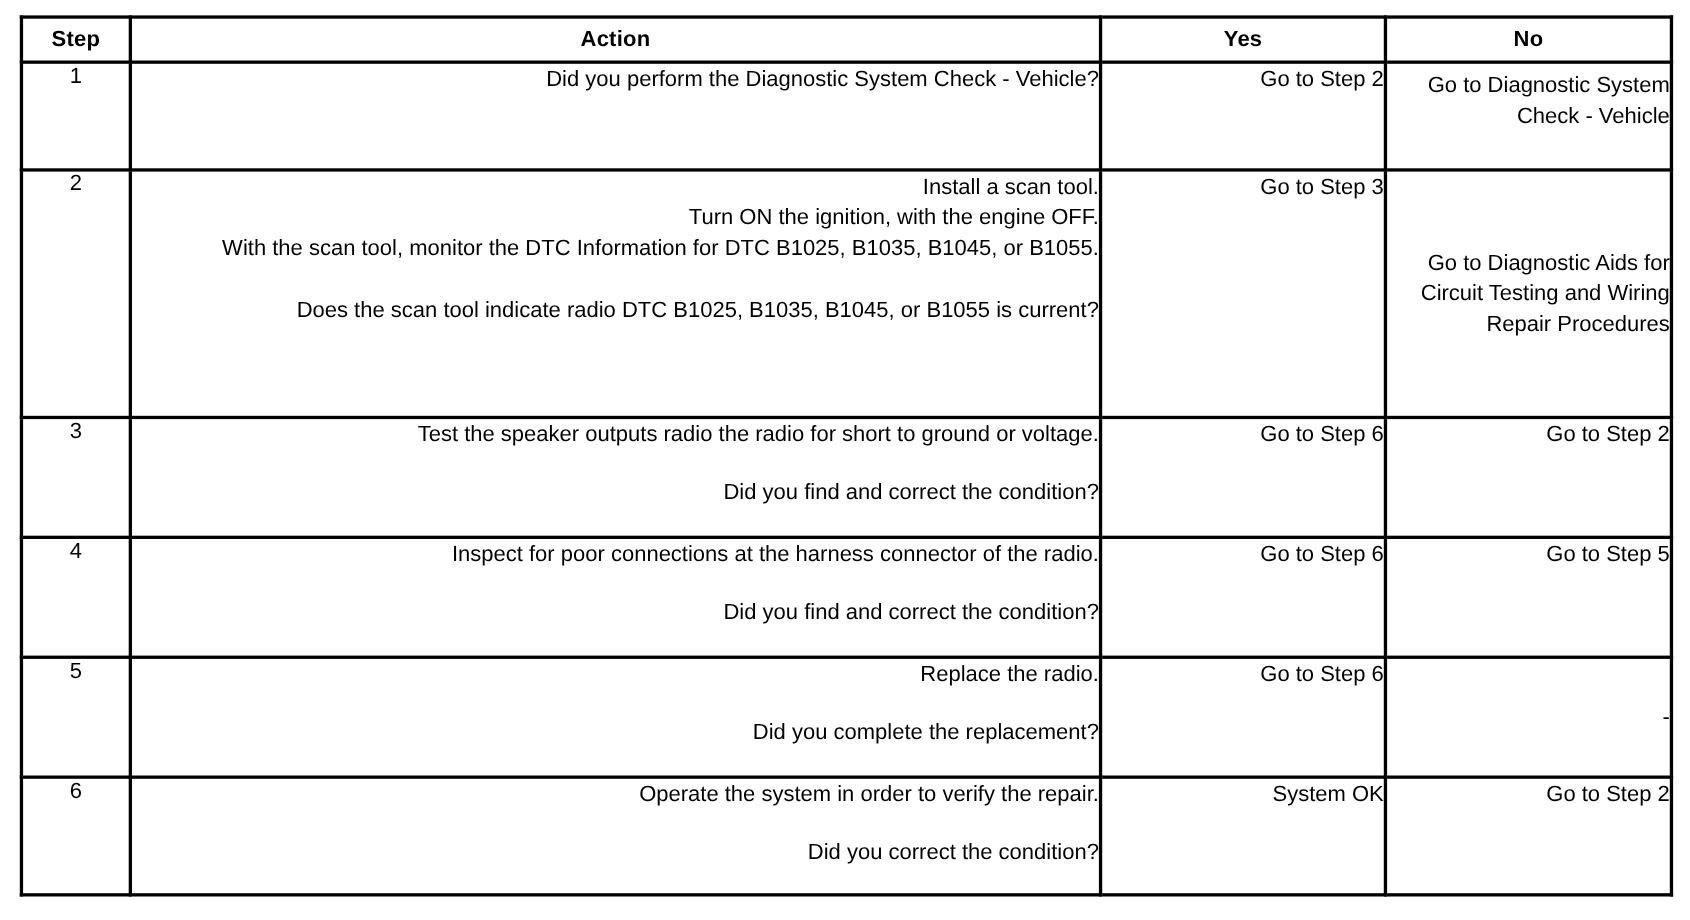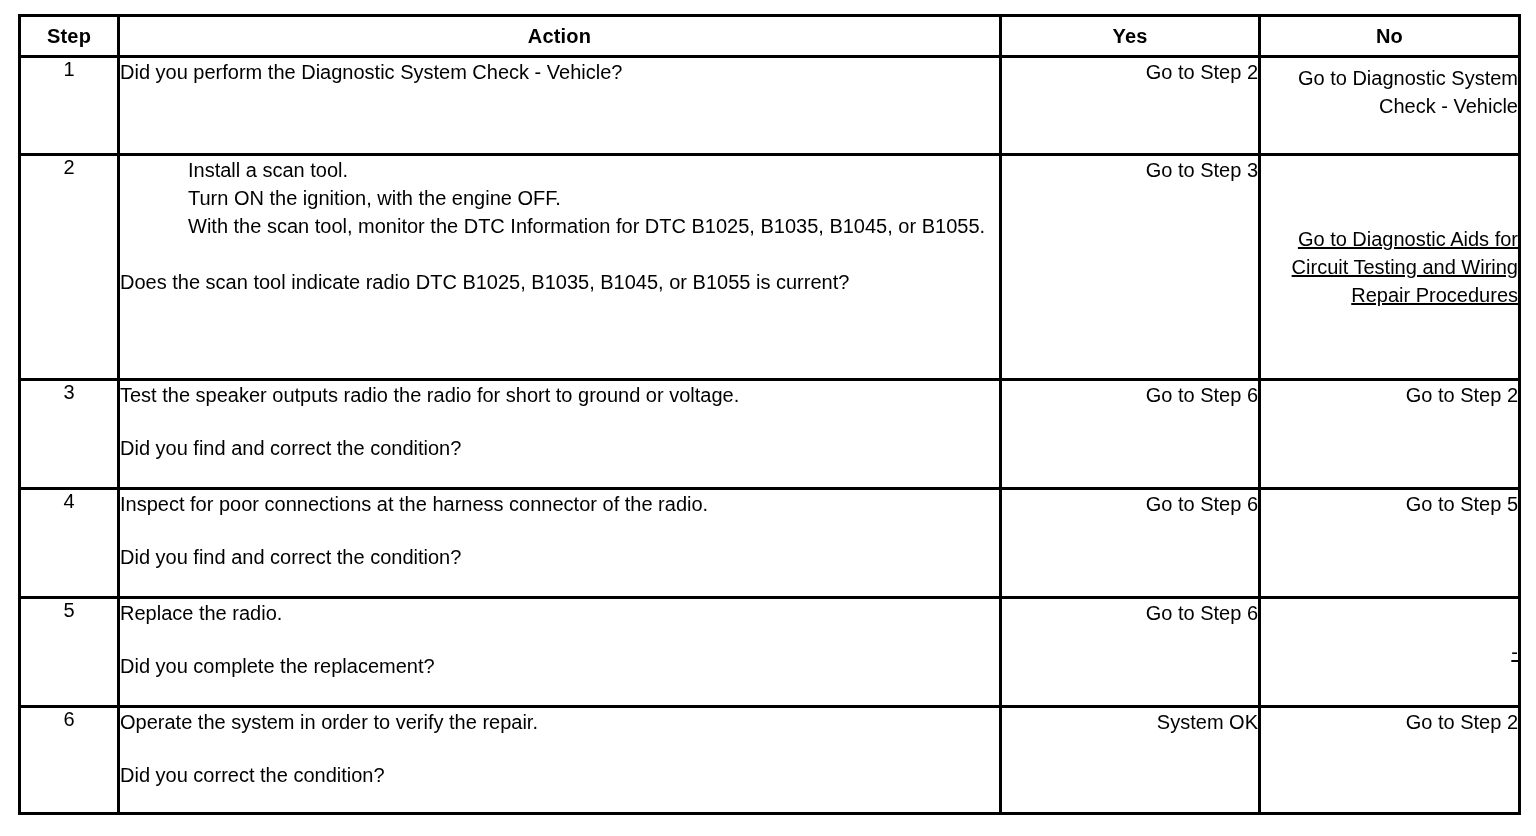--- a/index.html
+++ b/index.html
@@ -57,21 +57,21 @@
     text-align: center;
     vertical-align: middle;
     font-size: 20px;
   }
 
   
   td.action {
     padding: 5px 6px 4px 7px;
     font-size: 20px;
     line-height: 28px;
-    text-align: left;
+    text-align: right;
   }
   td.action .line { white-space: pre-wrap; }
   td.action .sub {
     padding-left: 68px;
     text-indent: 0;
   }
   td.action .gap { height: 28px; }
   td.action .gap-sm { height: 25px; }
 
   
@@ -81,21 +81,20 @@
     text-align: right;
     vertical-align: bottom;
     padding: 4px 6px 6px 6px;
   }
   td.branch.top {
     vertical-align: top;
     padding-top: 6px;
   }
   td.branch.mid {
     vertical-align: middle;
-    text-decoration: underline;
   }
 
   
   tr.r1 { height: 98px; }
   tr.r2 { height: 225px; }
   tr.r3 { height: 109px; }
   tr.r4 { height: 109px; }
   tr.r5 { height: 109px; }
   tr.r6 { height: 107px; }
 </style>

